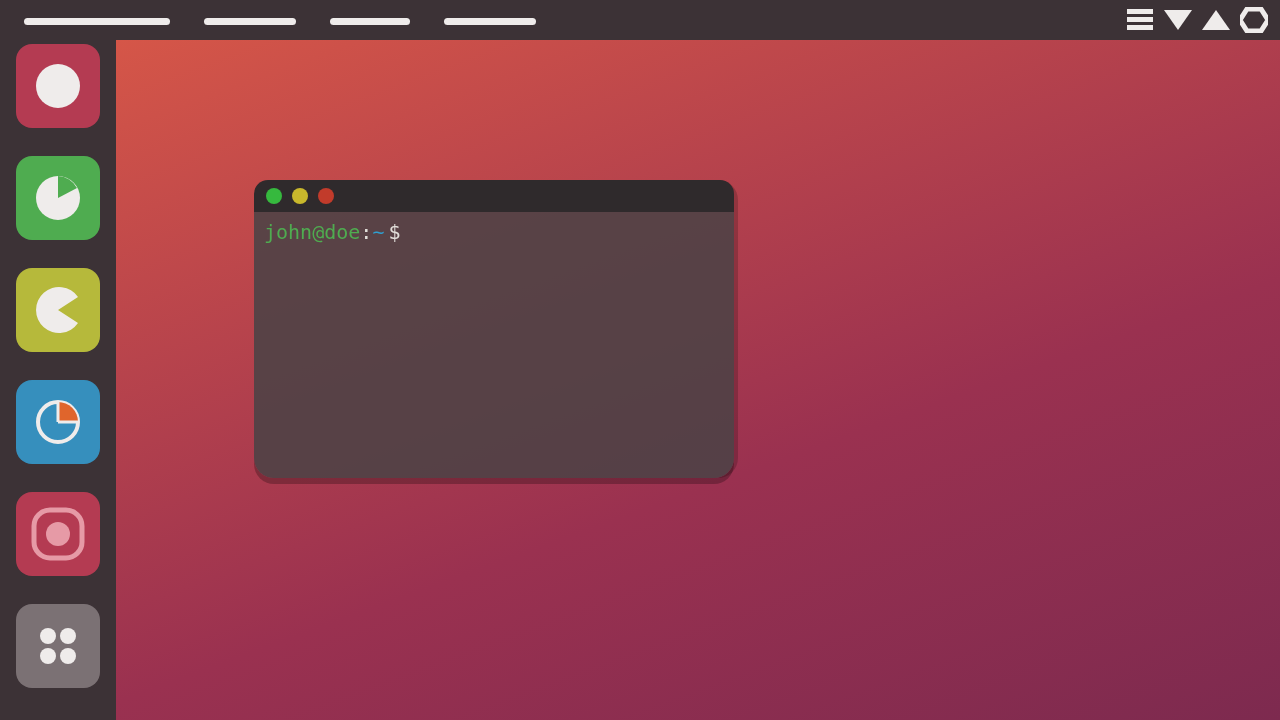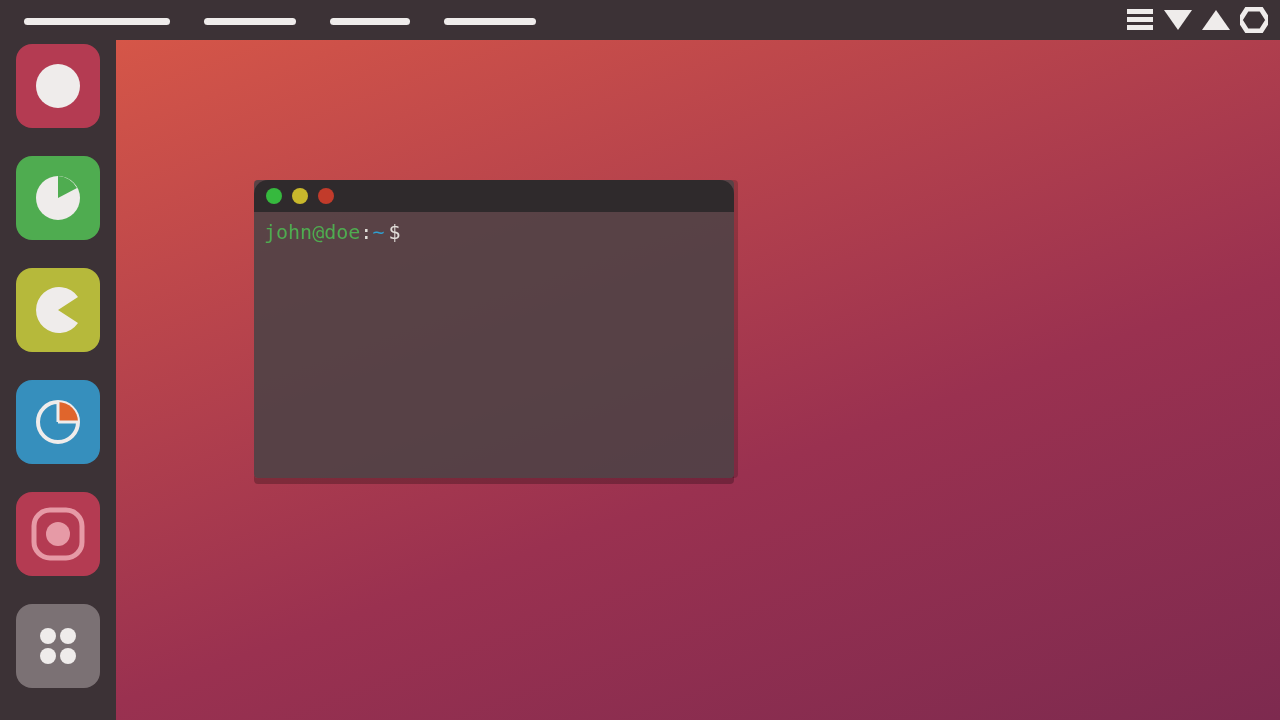--- a/index.html
+++ b/index.html
@@ -27,21 +27,21 @@
   .t-olive{background:#b6b93b}
   .t-blue{background:#368fbd}
   .t-pink{background:#b43b52}
   .t-grey{background:#7b7174}
 
   
   .desktop{position:absolute;left:116px;top:40px;right:0;bottom:0;
     background:linear-gradient(160deg,#d55648 0%,#9a3150 60%,#7d2a4f 100%)}
 
   
-  .termwin{position:absolute;left:138px;top:140px;width:480px;height:298px;border-radius:4px;
+  .termwin{position:absolute;left:138px;top:140px;width:480px;height:298px;border-radius:20px;
     background:rgba(75,66,70,.88);box-shadow:0 6px 0 rgba(0,0,0,.25), 4px 0 0 rgba(0,0,0,.18)}
   .titlebar{height:32px;border-top-left-radius:14px;border-top-right-radius:14px;background:#2f2a2c;
     display:flex;align-items:center;padding-left:12px;gap:10px}
   .tl{width:16px;height:16px;border-radius:50%}
   .tl.g{background:#36b93e}
   .tl.y{background:#c9b82c}
   .tl.r{background:#c23b2b}
   .termbody{padding:8px 10px;font-family:Menlo,Consolas,monospace;font-size:20px;line-height:24px}
   .pr-user{color:#4fac50}
   .pr-sep{color:#e1ded9}

